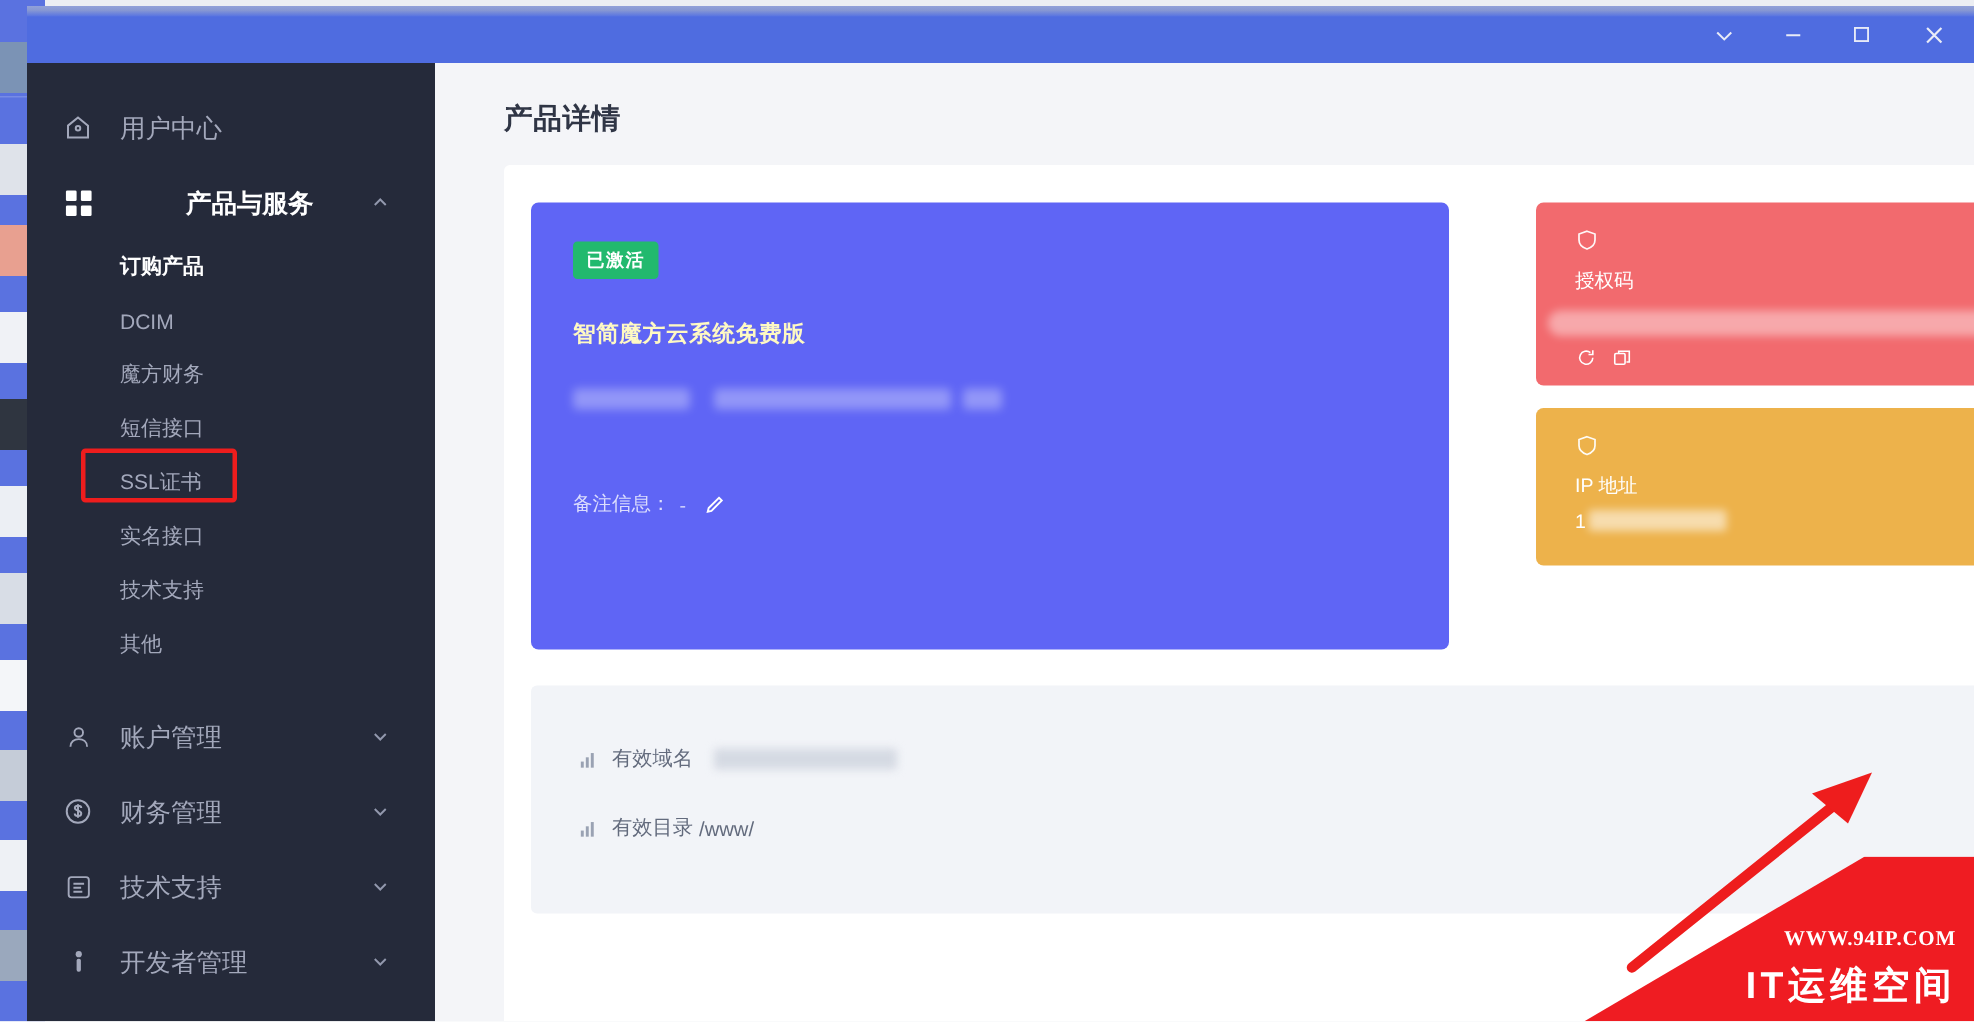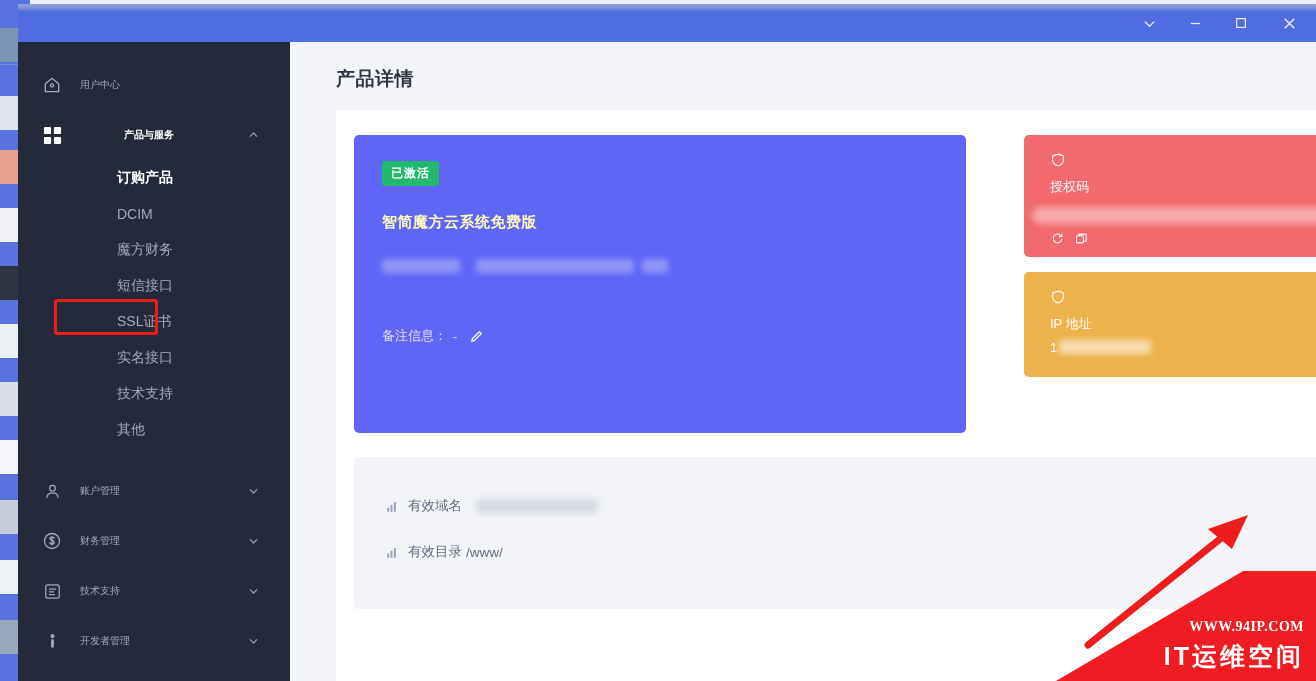--- a/index.html
+++ b/index.html
@@ -69,37 +69,37 @@
   .sidebar {
     position: absolute; left: 0; top: 38px;
     width: 272px; height: 639px;
     background: #252a3a;
     overflow: hidden;
   }
   .nav-top { padding-top: 18px; }
   .nav-item {
     display: flex; align-items: center;
     height: 50px; padding-left: 22px; position: relative;
-    color: #a3a8bb; font-size: 10px;
+    color: #a3a8bb; font-size: 17px;
   }
   .nav-item .ic {
     width: 24px; height: 24px; margin-right: 16px;
     display: flex; align-items: center; justify-content: center;
     color: #a3a8bb; flex: 0 0 24px;
   }
   .nav-item .lbl { white-space: nowrap; }
   .nav-item.strong .lbl { color: #ffffff; font-weight: 700; margin-left: 44px; }
   .nav-item .chev {
     position: absolute; right: 30px; top: 50%; transform: translateY(-50%);
     color: #9298ad; display:flex;
   }
 
   .sub-item {
     display: flex; align-items: center;
-    height: 36px; padding-left: 99px;
+    height: 36px; padding-left: 62px;
     color: #a3a8bb; font-size: 14px; position: relative;
   }
   .sub-item.active-first { color:#ffffff; font-weight:700; }
   .sub-item.highlighted {
     color:#ffffff; font-weight:700;
   }
   .hl-box {
     position: absolute; left: 36px; top: 257px;
     width: 104px; height: 36px;
     border: 3px solid #ee1d1d;

